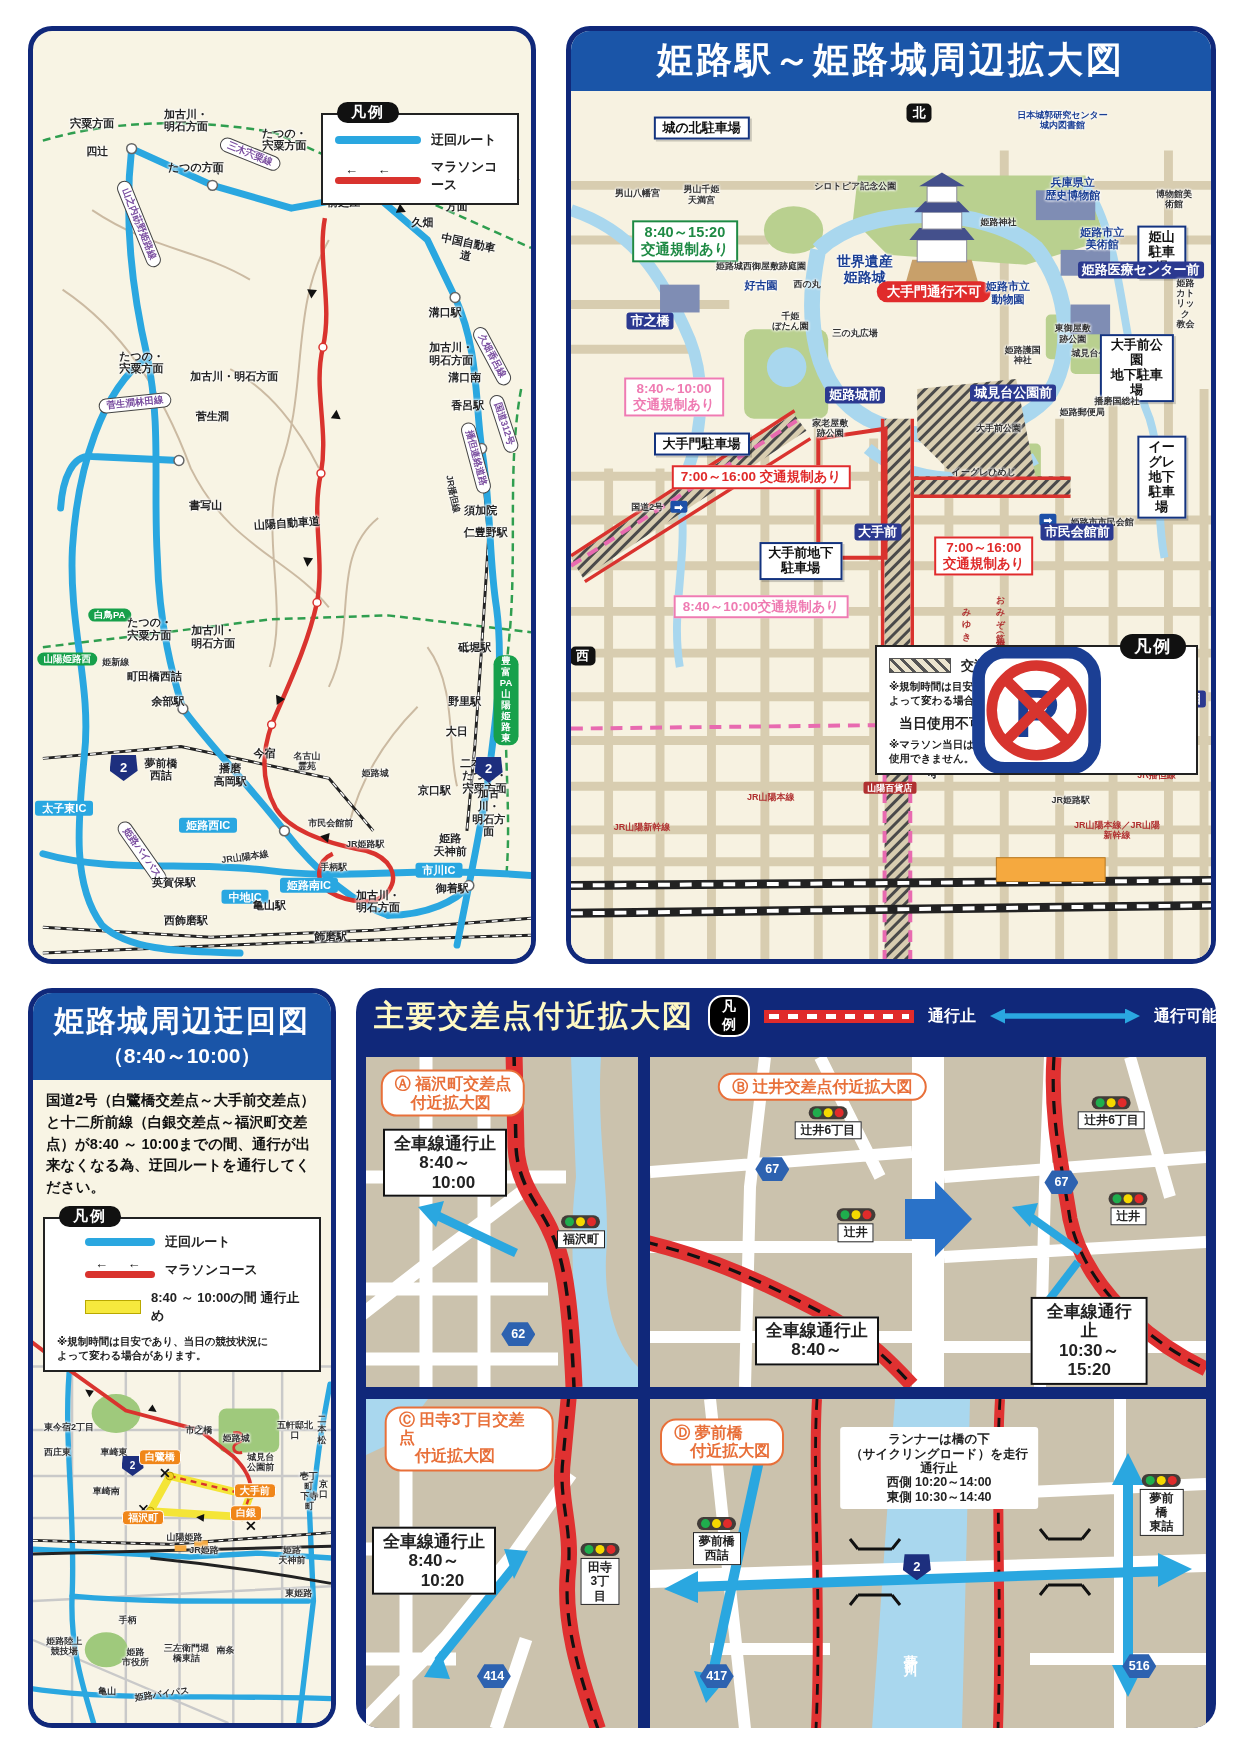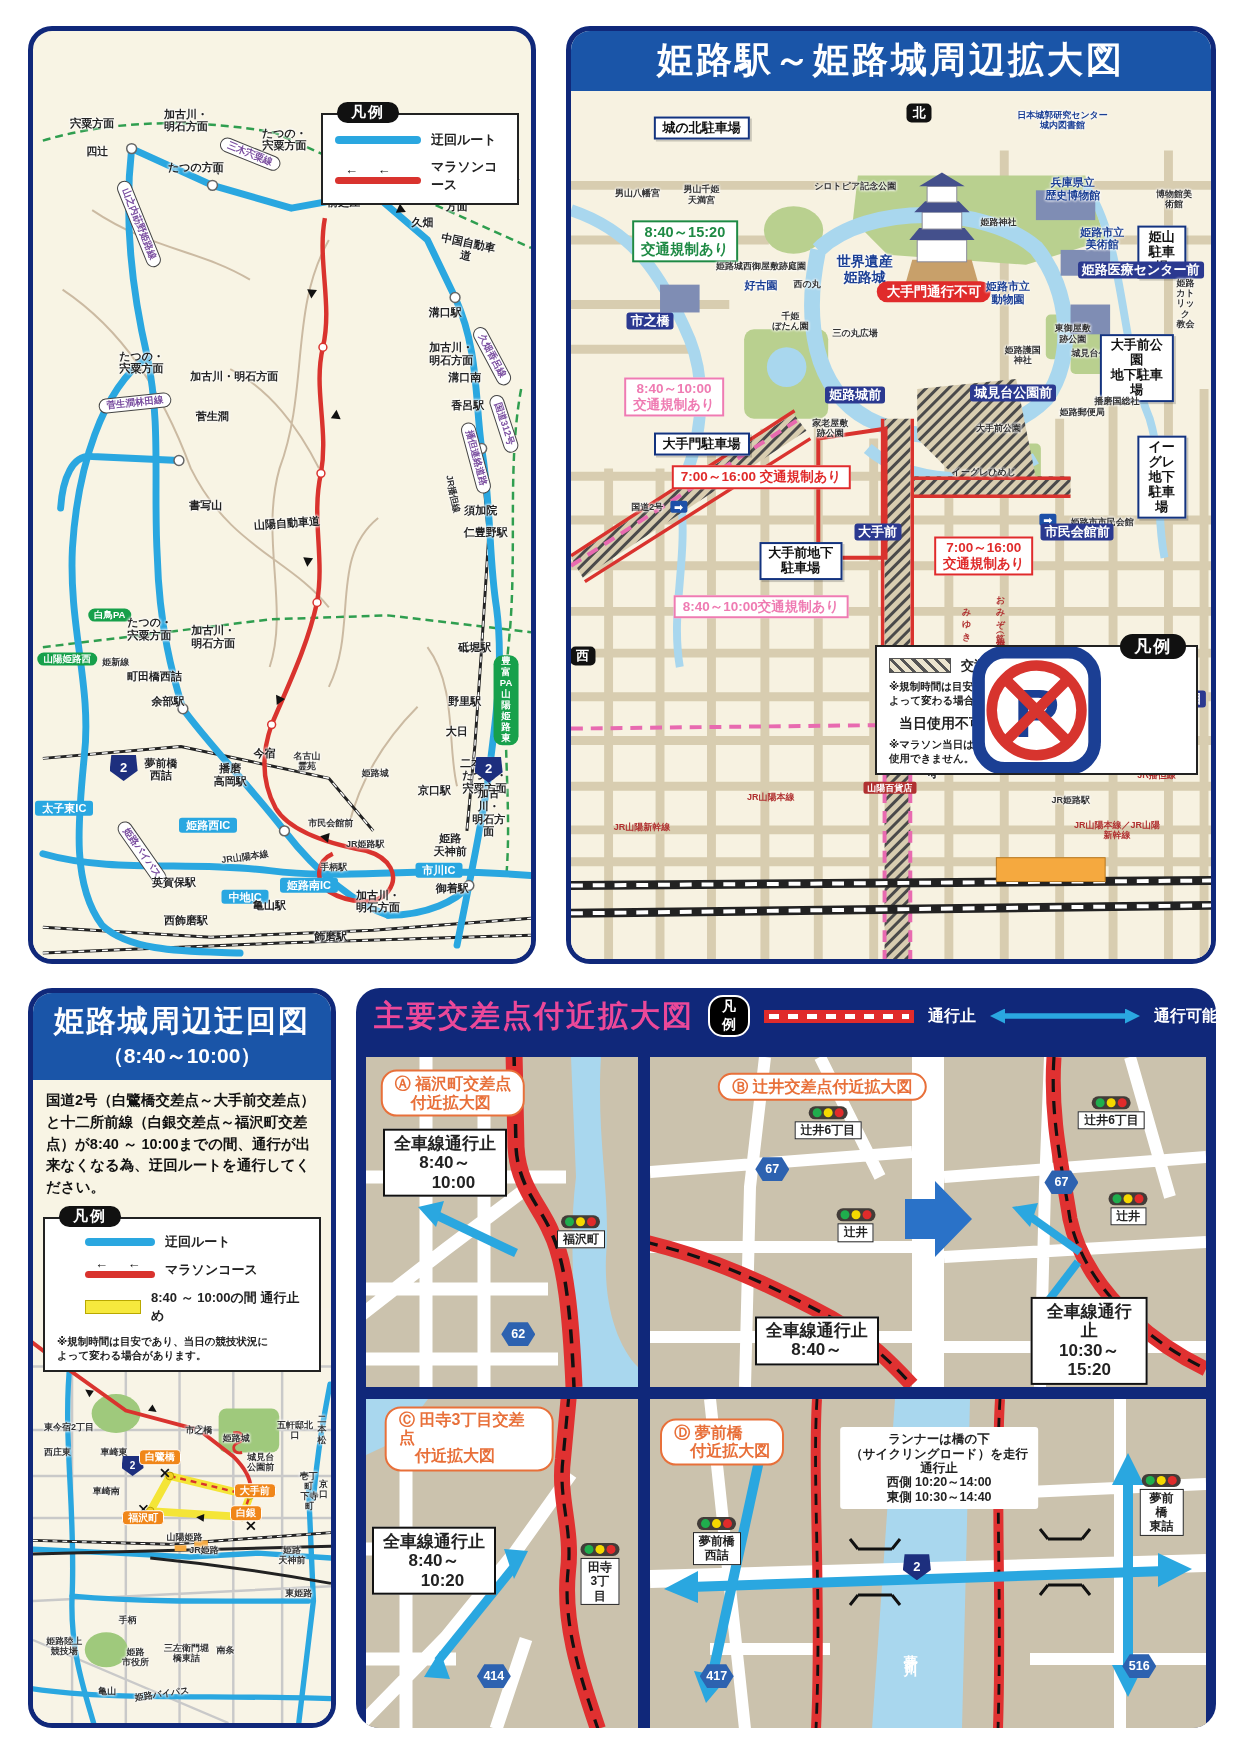--- a/index.html
+++ b/index.html
@@ -62,21 +62,21 @@
   .lgnote{font-size:10.5px;font-weight:bold;color:#222;margin:4px 12px 8px;white-space:pre-line;line-height:1.35;}
   .hatchsw{width:62px;height:15px;background:repeating-linear-gradient(45deg,#555 0 3px,#ece5cf 3px 8px);border:1px solid #555;flex:none;}
   
   .p3title{background:#1a55a8;color:#fff;text-align:center;font-weight:bold;padding:8px 0 10px;}
   .p3title .l1{font-size:30px;letter-spacing:2px;}
   .p3title .l2{font-size:21px;}
   .p3body{font-size:14.5px;line-height:1.5;color:#111;padding:10px 13px 4px;font-weight:bold;}
   
   .p4{background:#10287a;border:none;}
   .p4head{display:flex;align-items:center;gap:14px;height:56px;padding:0 12px 0 18px;}
-  .p4title{color:#ec4899;font-weight:bold;font-size:30px;letter-spacing:2px;white-space:nowrap;}
+  .p4title{color:#fef9c3;font-weight:bold;font-size:30px;letter-spacing:2px;white-space:nowrap;}
   .p4lgpill{background:#000;color:#fff;border:2px solid #fff;border-radius:15px;font-size:14px;font-weight:bold;padding:1px 12px;}
   .swstop{width:150px;height:13px;background:#e02b2b;position:relative;flex:none;}
   .swstop::after{content:"";position:absolute;left:5px;right:5px;top:4px;height:5px;
       background:repeating-linear-gradient(90deg,#fff 0 10px,transparent 10px 19px);}
   .swok{width:150px;height:15px;background:#2aa7e0;flex:none;
       clip-path:polygon(0 50%,10% 0,10% 32%,90% 32%,90% 0,100% 50%,90% 100%,90% 68%,10% 68%,10% 100%);}
   .p4lbl{color:#fff;font-weight:bold;font-size:16px;white-space:nowrap;}
   .p4grid{display:grid;grid-template-columns:272px 1fr;grid-template-rows:1fr 1fr;
           gap:12px;padding:0 10px 12px;height:684px;margin-top:13px;}
   .submap{position:relative;overflow:hidden;background:#cbc2ad;}

